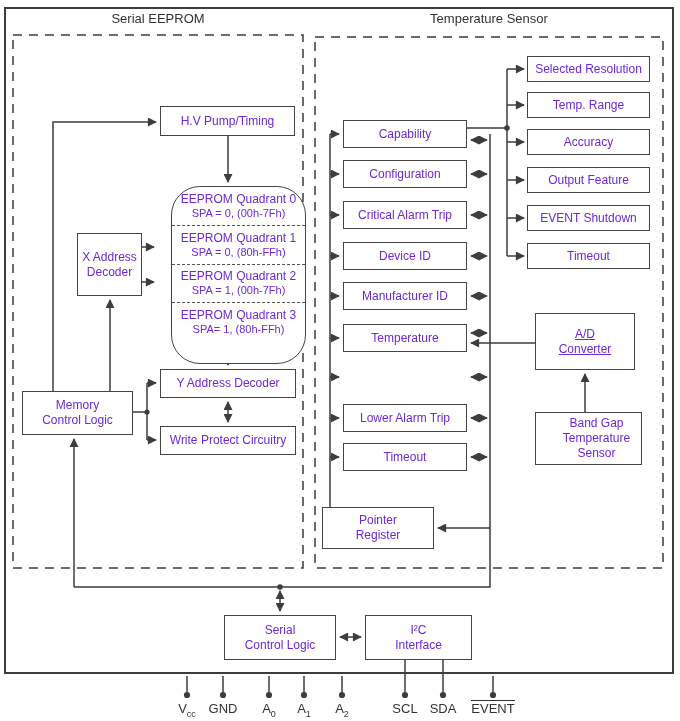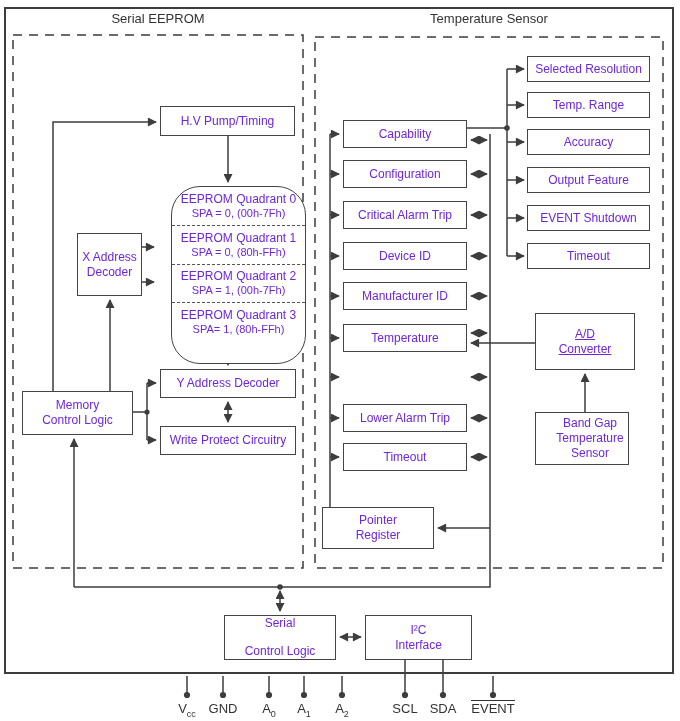--- a/index.html
+++ b/index.html
@@ -232,32 +232,32 @@
     </div>
   <div class="blk" style="left:527px;top:243px;width:123px;height:26px;">
     <span>Timeout</span>
     </div>
 
   <div class="blk" style="left:535px;top:313px;width:100px;height:57px;text-decoration:underline;">
     <span>A/D</span>
     <span>Converter</span>
   </div>
 
-  <div class="blk" style="left:535px;top:412px;width:94px;height:53px;padding-left:16px;">
+  <div class="blk" style="left:535px;top:412px;width:107px;height:53px;padding-left:16px;">
     <span>Band Gap</span>
     <span>Temperature</span>
     <span>Sensor</span>
   </div>
 
   <div class="blk" style="left:322px;top:507px;width:112px;height:42px;">
     <span>Pointer</span>
     <span>Register</span>
   </div>
 
-  <div class="blk" style="left:224px;top:615px;width:112px;height:45px;justify-content:space-between;">
+  <div class="blk" style="left:224px;top:615px;width:112px;height:45px;">
     <span>Serial</span>
     <span>Control Logic</span>
   </div>
 
   <div class="blk" style="left:365px;top:615px;width:107px;height:45px;">
     <span>I²C</span>
     <span>Interface</span>
   </div>
 
   <div class="pin-label" style="left:152px;top:701px;">

